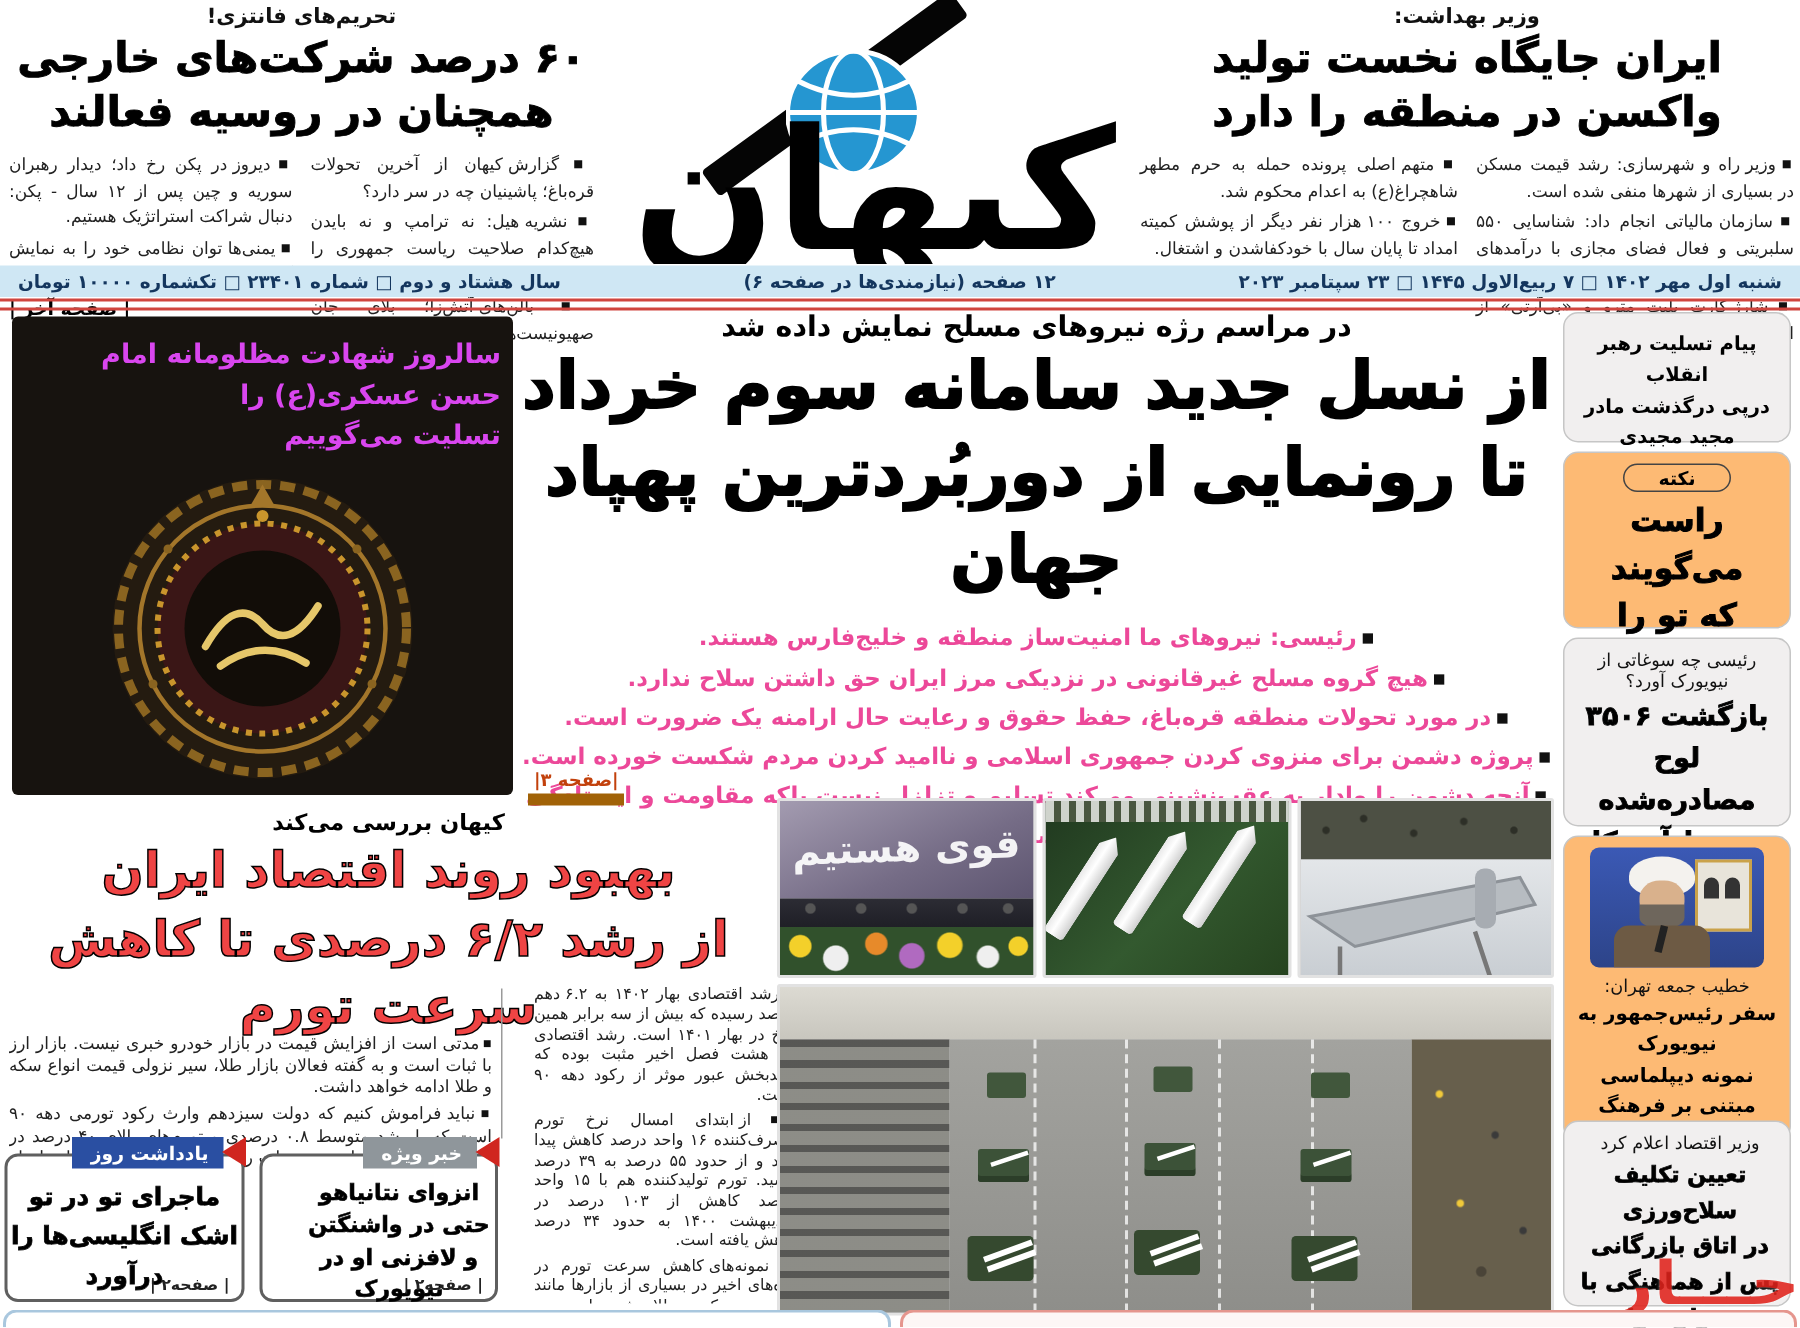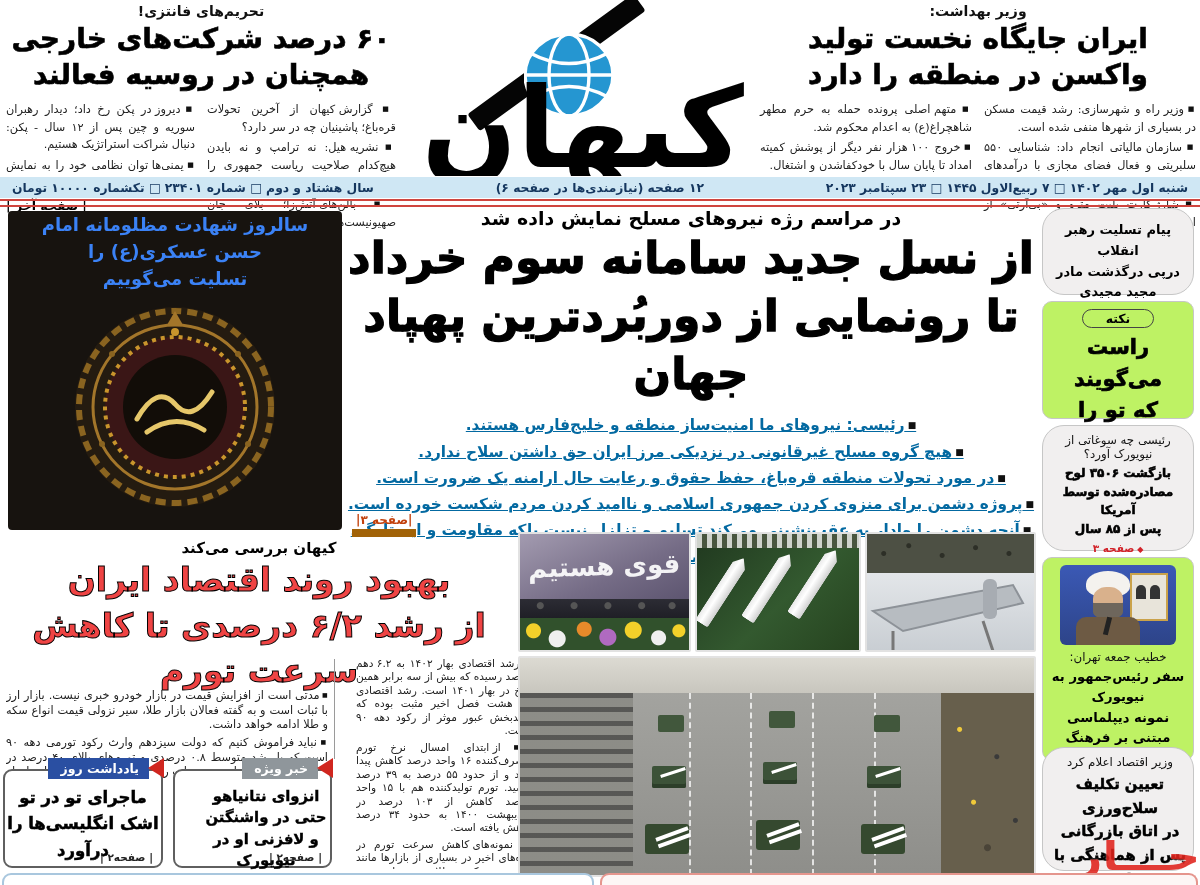--- a/index.html
+++ b/index.html
@@ -15,33 +15,33 @@
   .mb::before{content:"■ ";font-size:7px;vertical-align:2px;color:#111;}
   .mh-pageref{font-weight:bold;font-size:12.5px;text-align:left;margin-top:2px;color:#000;}
   
   .logo-stroke{position:absolute;left:52px;top:52px;width:205px;height:21px;background:#050505;transform:rotate(-36deg);border-radius:3px;}
   .logo-text{position:absolute;right:14px;bottom:-8px;font-size:112px;font-weight:bold;color:#000;line-height:1;letter-spacing:-4px;}
   
   .info-strip{left:0;top:177px;width:1200px;height:21px;background:#cfe7f4;display:flex;align-items:center;justify-content:space-between;padding:0 12px;box-sizing:border-box;font-size:12.3px;font-weight:bold;color:#14365e;}
   .red-rule{left:0;top:199px;width:1200px;height:8px;border-top:2.5px solid #d0453e;border-bottom:2.5px solid #d0453e;box-sizing:border-box;}
   
   .memorial{left:8px;top:211px;width:334px;height:319px;background:#17130f;border-radius:4px;overflow:hidden;}
-  .mem-title{color:#3b82f6;font-weight:bold;font-size:18px;text-align:center;line-height:1.5;margin-top:0;padding:0 8px;}
+  .mem-title{color:#d946ef;font-weight:bold;font-size:18px;text-align:right;line-height:1.5;margin-top:12px;padding:0 8px;}
   .medallion{position:relative;width:206px;height:206px;margin:12px auto 0;}
   
   .main-story{left:346px;top:207px;width:690px;height:328px;}
   .ms-kicker{text-align:center;font-size:19px;font-weight:bold;color:#000;}
   .ms-h{text-align:center;font-size:44px;font-weight:bold;color:#000;line-height:1.32;-webkit-text-stroke:1.3px #000;letter-spacing:-1px;}
   .ms-bullets{margin-top:9px;}
-  .rb{text-align:center;font-size:15.3px;font-weight:bold;color:#0369a1;line-height:1.72;text-decoration:underline;}
+  .rb{text-align:center;font-size:15.3px;font-weight:bold;color:#ec4899;line-height:1.72;}
   .rb::before{content:"■ ";color:#111;font-size:9px;vertical-align:2px;}
   .ms-pageref{position:absolute;left:6px;bottom:-2px;font-size:12px;font-weight:bold;color:#c2410c;border-bottom:8px solid #a16207;padding:0 4px 2px;}
   
-  .sb{left:1042px;width:152px;border:1px solid #c6c6c6;border-radius:10px;box-sizing:border-box;padding:7px 6px;background:#bef264;}
-  .sb.gray{background:#f1efef;border-radius:22px;}
+  .sb{left:1042px;width:152px;border:1px solid #c6c6c6;border-radius:10px;box-sizing:border-box;padding:7px 6px;background:#fdba74;}
+  .sb.gray{background:#f1efef;}
   .sb-line{text-align:center;font-weight:bold;color:#000;}
   .sb-kicker{text-align:center;font-size:11.8px;color:#111;margin-bottom:3px;}
   .sb-page{text-align:center;font-size:10.5px;font-weight:bold;color:#d2232a;margin-top:4px;}
   .sb-page::before{content:"◆ ";font-size:8px;}
   .pill{display:block;width:70px;margin:0 auto 4px;border:1.2px solid #444;border-radius:11px;text-align:center;font-size:12.5px;font-weight:bold;padding:1px 0;color:#000;}
   .cleric{position:relative;width:116px;height:80px;margin:0 auto 5px;border-radius:6px;overflow:hidden;background:linear-gradient(#3b59b5,#2d4489);}
   
   .eco-kicker{text-align:center;font-size:15px;font-weight:bold;color:#000;}
   .eco-h{text-align:center;font-size:33px;font-weight:bold;color:#ef4444;line-height:1.38;-webkit-text-stroke:1px #000;letter-spacing:-.5px;}
   .eco-col{font-size:10.6px;line-height:1.27;color:#222;text-align:justify;overflow:hidden;}
@@ -174,21 +174,21 @@
     <span class="pill">نکته</span>
     <div class="sb-line" style="font-size:21px;line-height:1.5;-webkit-text-stroke:.7px #000;">
       <div>راست می‌گویند</div>
       <div>که تو را دیده‌اند</div>
     </div>
     <div class="sb-page">صفحه ۲</div>
   </div>
 
   <div class="abs sb gray" style="top:425px;height:126px;">
     <div class="sb-kicker">رئیسی چه سوغاتی از نیویورک آورد؟</div>
-    <div class="sb-line" style="font-size:12px;line-height:1.55;-webkit-text-stroke:.6px #000;">
+    <div class="sb-line" style="font-size:18px;line-height:1.55;-webkit-text-stroke:.6px #000;">
       <div>بازگشت ۳۵۰۶ لوح</div>
       <div>مصادره‌شده توسط آمریکا</div>
       <div>پس از ۸۵ سال</div>
     </div>
     <div class="sb-page">صفحه ۳</div>
   </div>
 
   <div class="abs sb" style="top:557px;height:204px;">
     <div class="cleric">
       <div class="abs" style="right:8px;top:8px;width:34px;height:44px;background:#e8e4da;border:2px solid #caa24a;">

